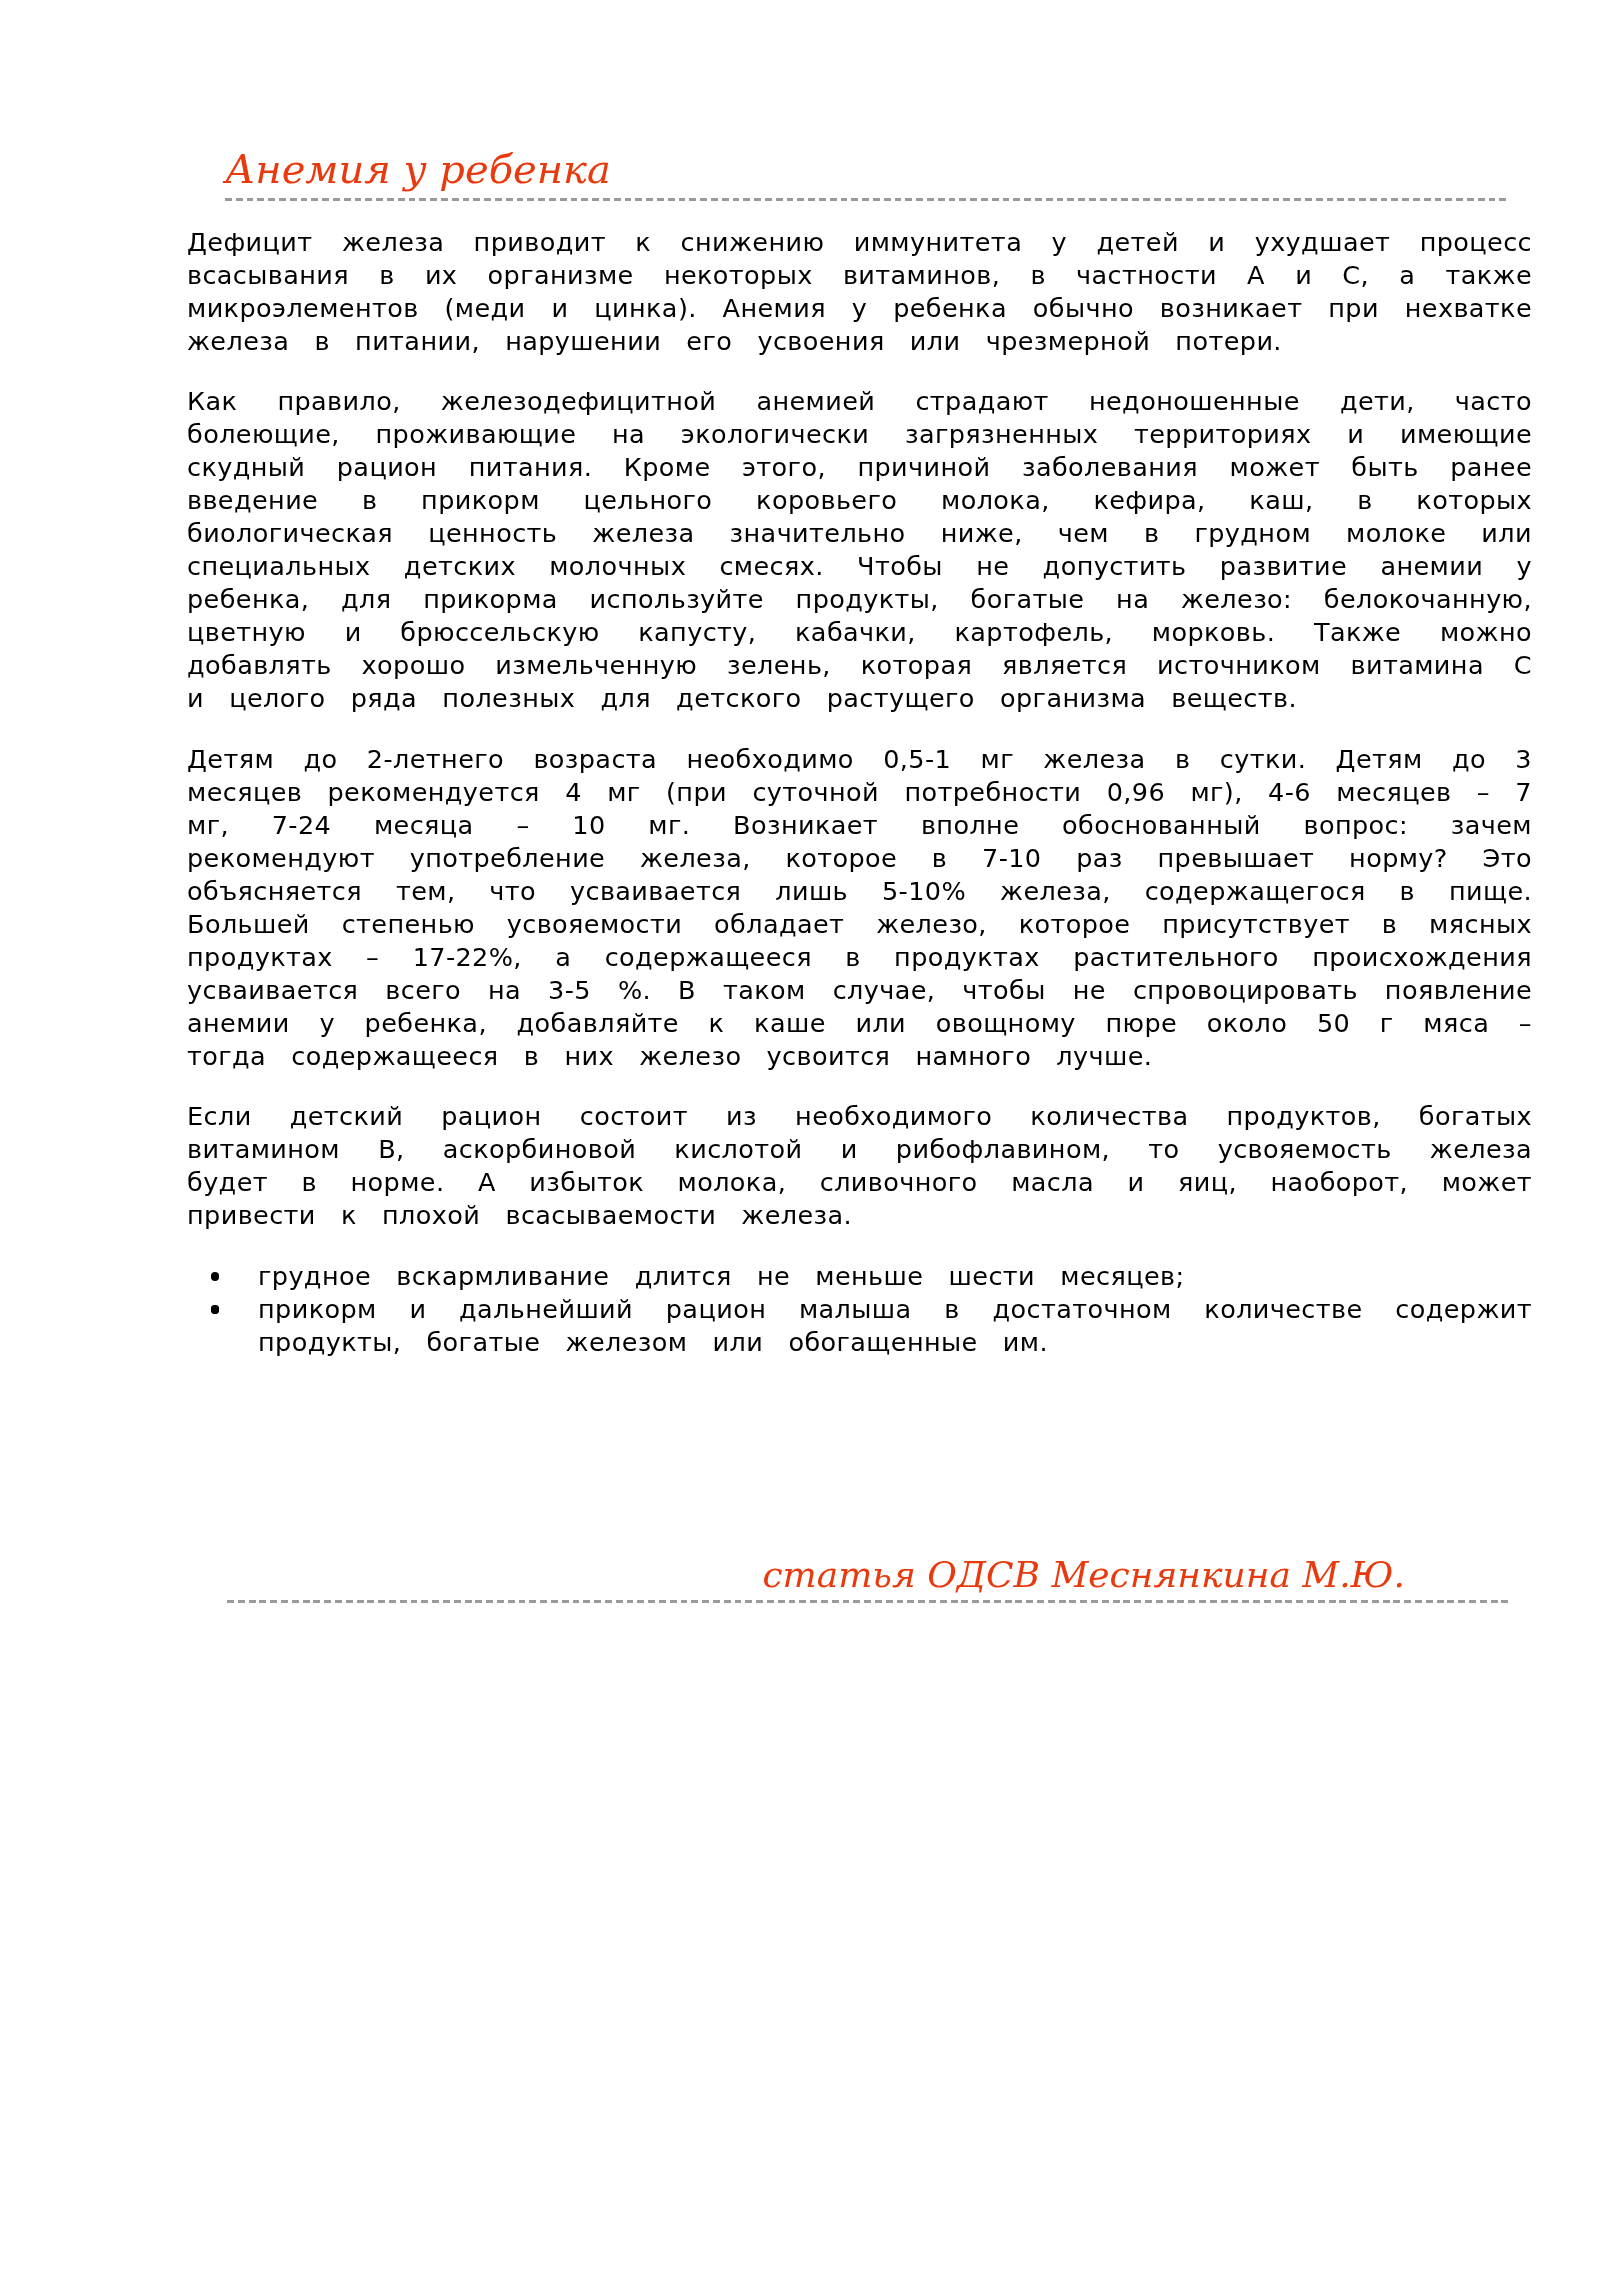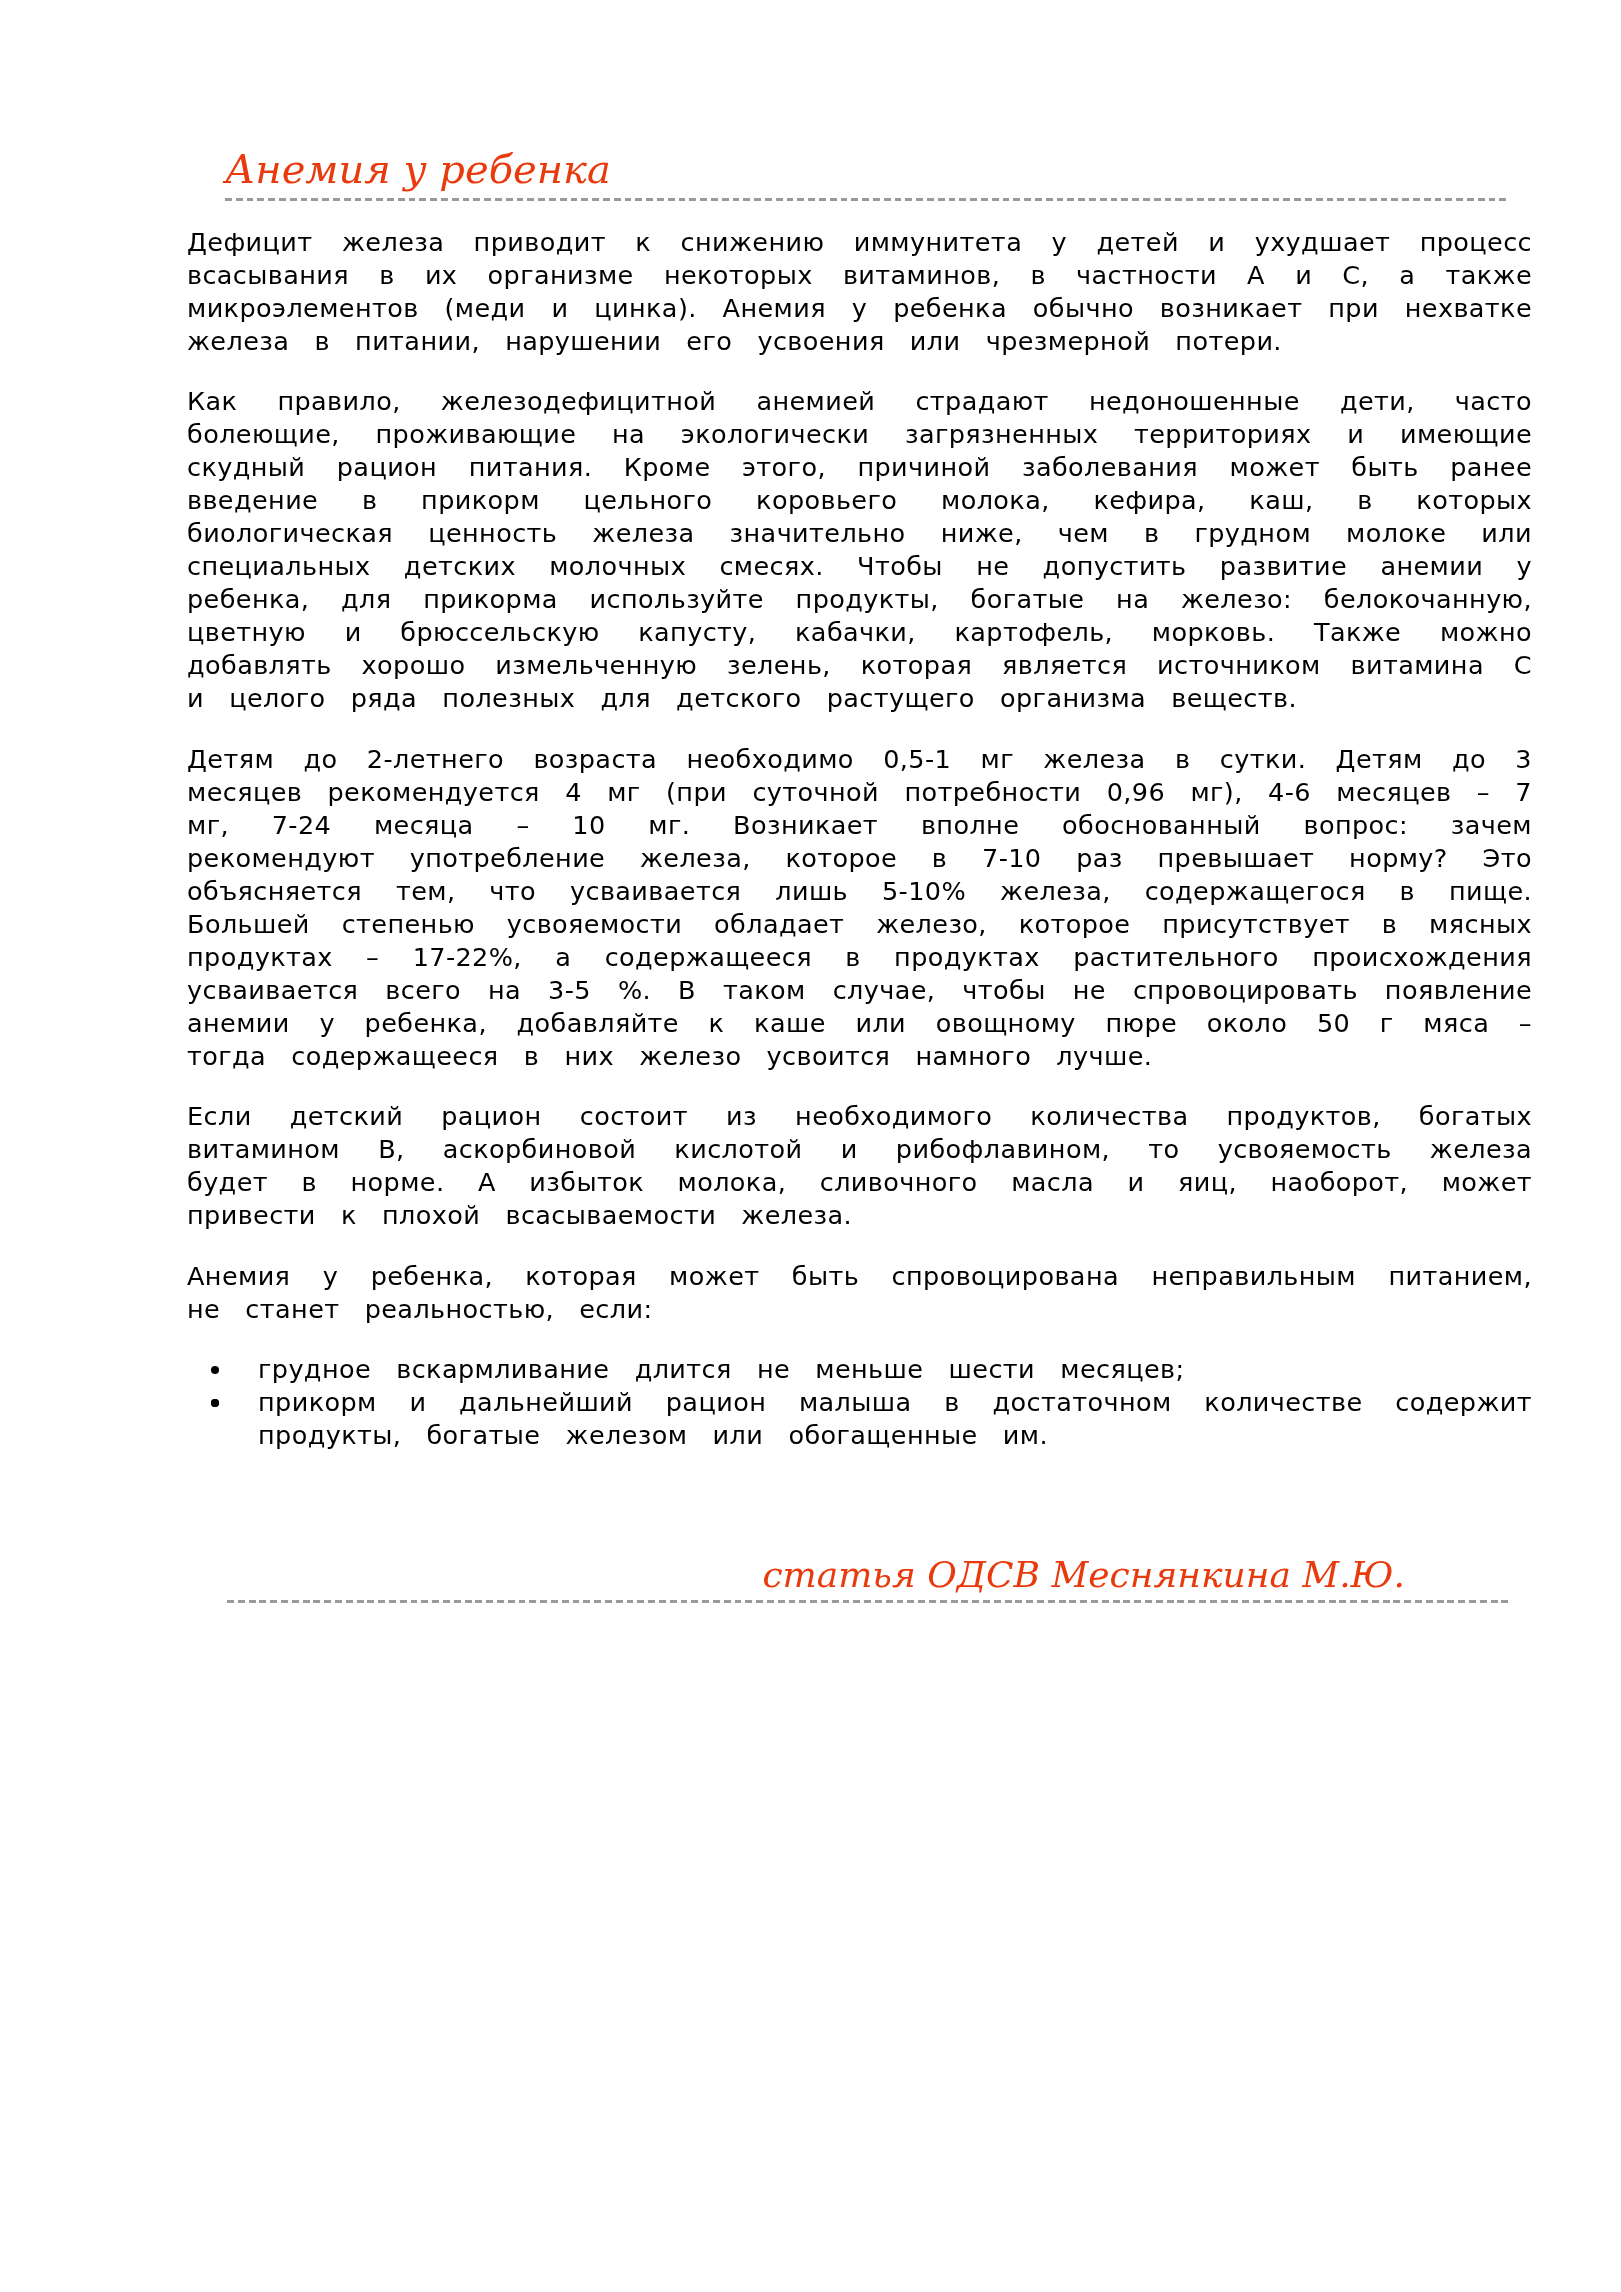--- a/index.html
+++ b/index.html
@@ -90,21 +90,20 @@
   <div class="title-block">
     <div class="doc-title">Анемия у ребенка</div>
     <div class="dashed-rule"></div>
   </div>
 
   <div class="body-block">
     <p>Дефицит железа приводит к снижению иммунитета у детей и ухудшает процесс всасывания в их организме некоторых витаминов, в частности А и С, а также микроэлементов (меди и цинка). Анемия у ребенка обычно возникает при нехватке железа в питании, нарушении его усвоения или чрезмерной потери.</p>
     <p>Как правило, железодефицитной анемией страдают недоношенные дети, часто болеющие, проживающие на экологически загрязненных территориях и имеющие скудный рацион питания. Кроме этого, причиной заболевания может быть ранее введение в прикорм цельного коровьего молока, кефира, каш, в которых биологическая ценность железа значительно ниже, чем в грудном молоке или специальных детских молочных смесях. Чтобы не допустить развитие анемии у ребенка, для прикорма используйте продукты, богатые на железо: белокочанную, цветную и брюссельскую капусту, кабачки, картофель, морковь. Также можно добавлять хорошо измельченную зелень, которая является источником витамина С и целого ряда полезных для детского растущего организма веществ.</p>
     <p>Детям до 2-летнего возраста необходимо 0,5-1 мг железа в сутки. Детям до 3 месяцев рекомендуется 4 мг (при суточной потребности 0,96 мг), 4-6 месяцев – 7 мг, 7-24 месяца – 10 мг. Возникает вполне обоснованный вопрос: зачем рекомендуют употребление железа, которое в 7-10 раз превышает норму? Это объясняется тем, что усваивается лишь 5-10% железа, содержащегося в пище. Большей степенью усвояемости обладает железо, которое присутствует в мясных продуктах – 17-22%, а содержащееся в продуктах растительного происхождения усваивается всего на 3-5 %. В таком случае, чтобы не спровоцировать появление анемии у ребенка, добавляйте к каше или овощному пюре около 50 г мяса – тогда содержащееся в них железо усвоится намного лучше.</p>
     <p>Если детский рацион состоит из необходимого количества продуктов, богатых витамином В, аскорбиновой кислотой и рибофлавином, то усвояемость железа будет в норме. А избыток молока, сливочного масла и яиц, наоборот, может привести к плохой всасываемости железа.</p>
-    <p>Анемия у ребенка, которая может быть спровоцирована неправильным питанием, не станет реальностью, если:</p>
 
     <ul class="bullet-list">
       <li>
         <span class="bullet-dot"></span>
         <span>грудное вскармливание длится не меньше шести месяцев;</span>
       </li>
       <li>
         <span class="bullet-dot"></span>
       </li>
       <li>

